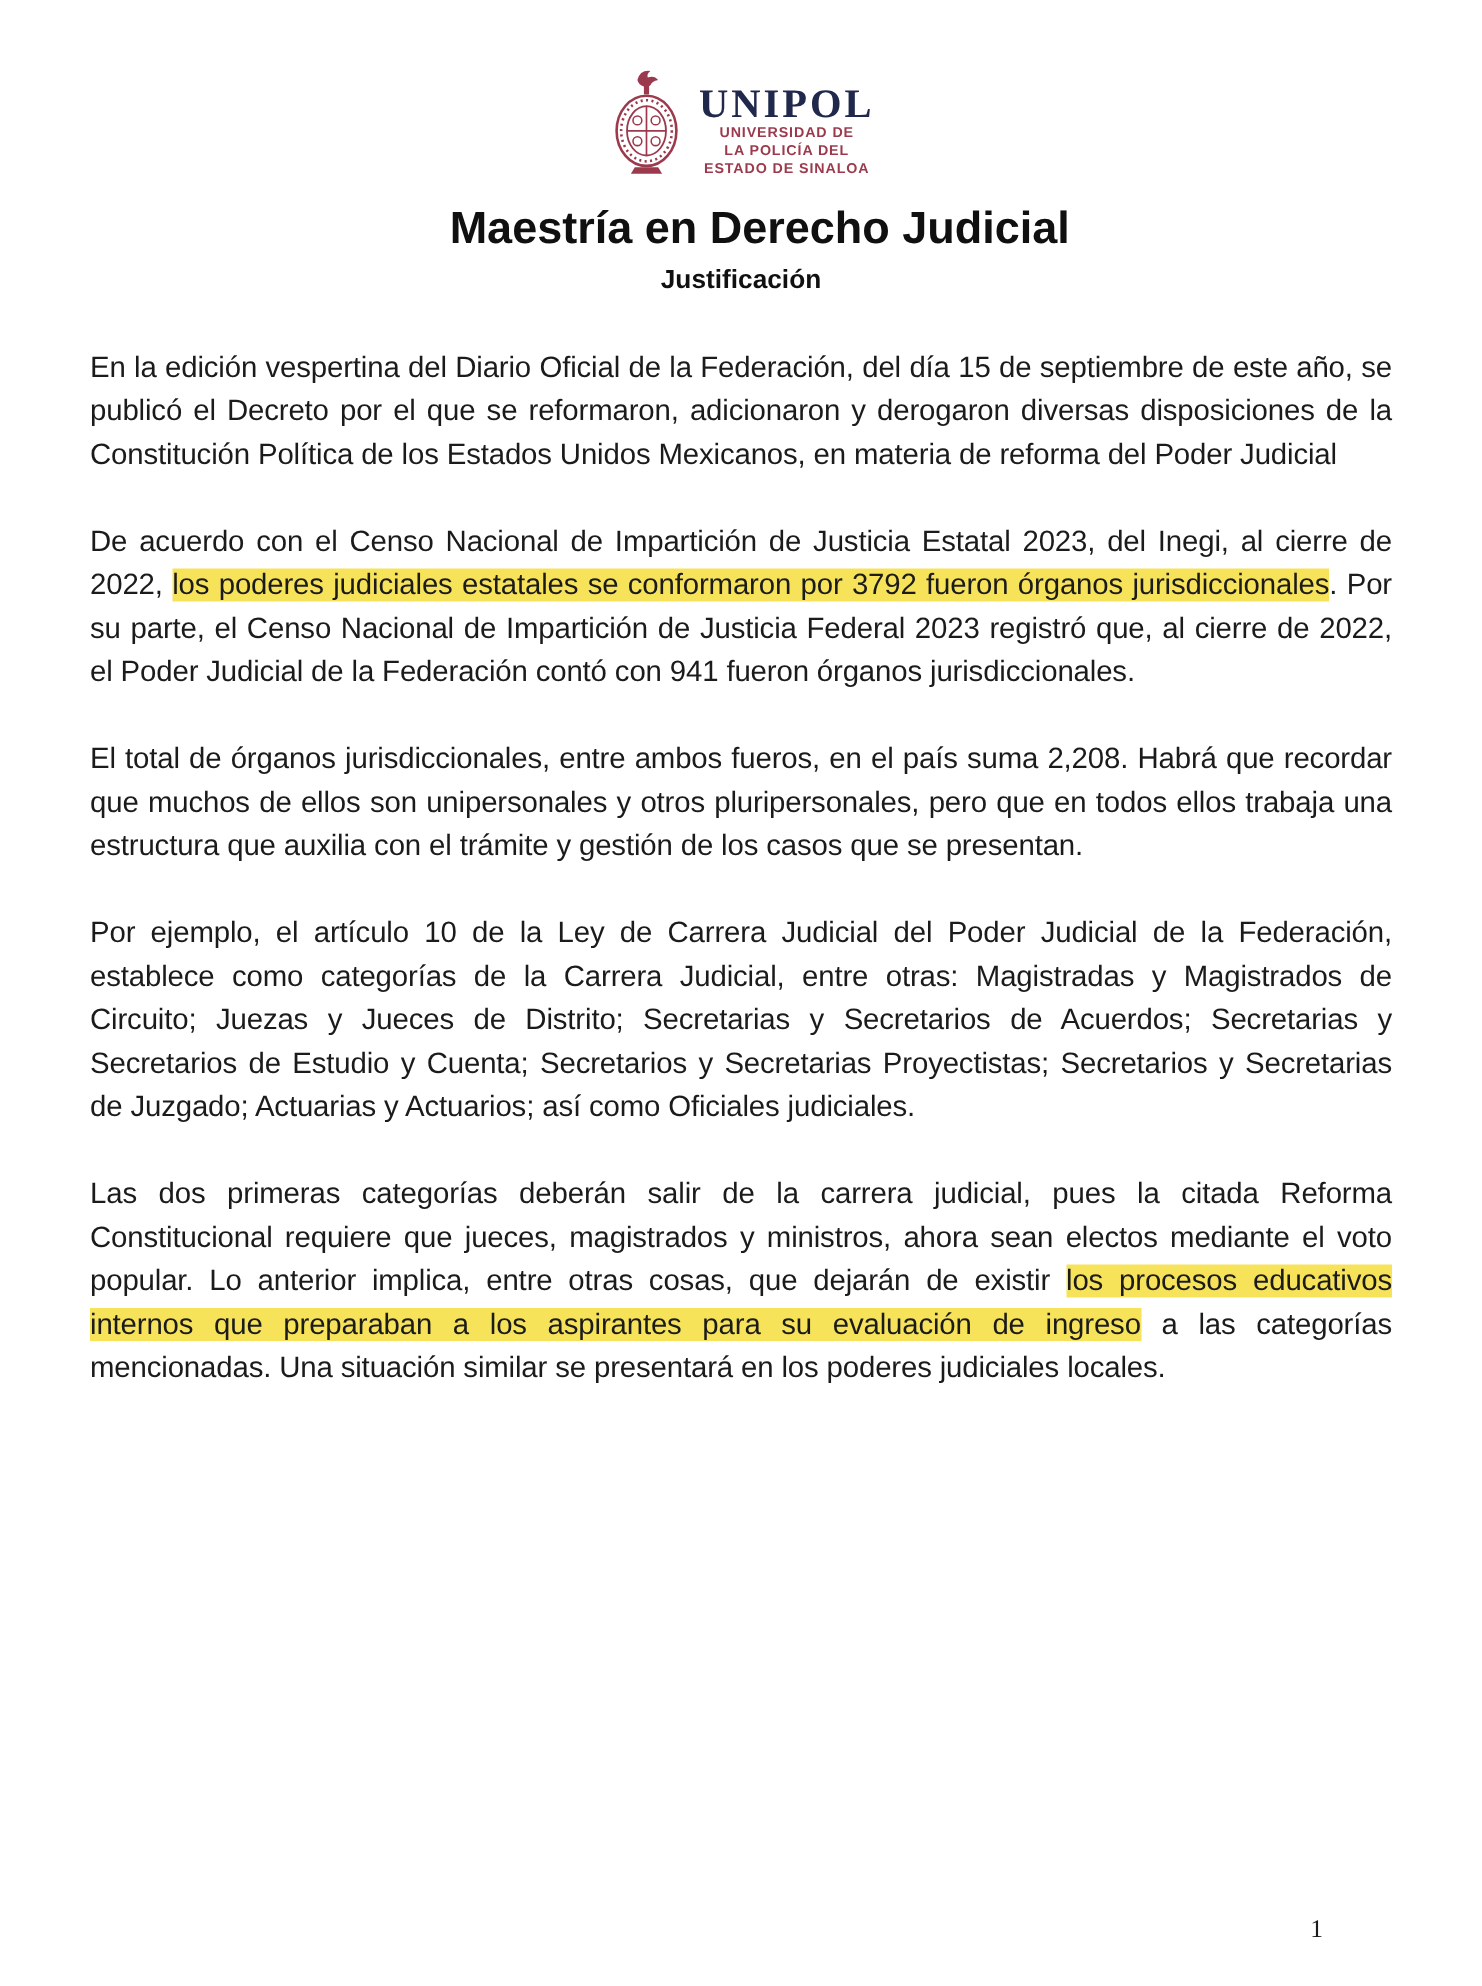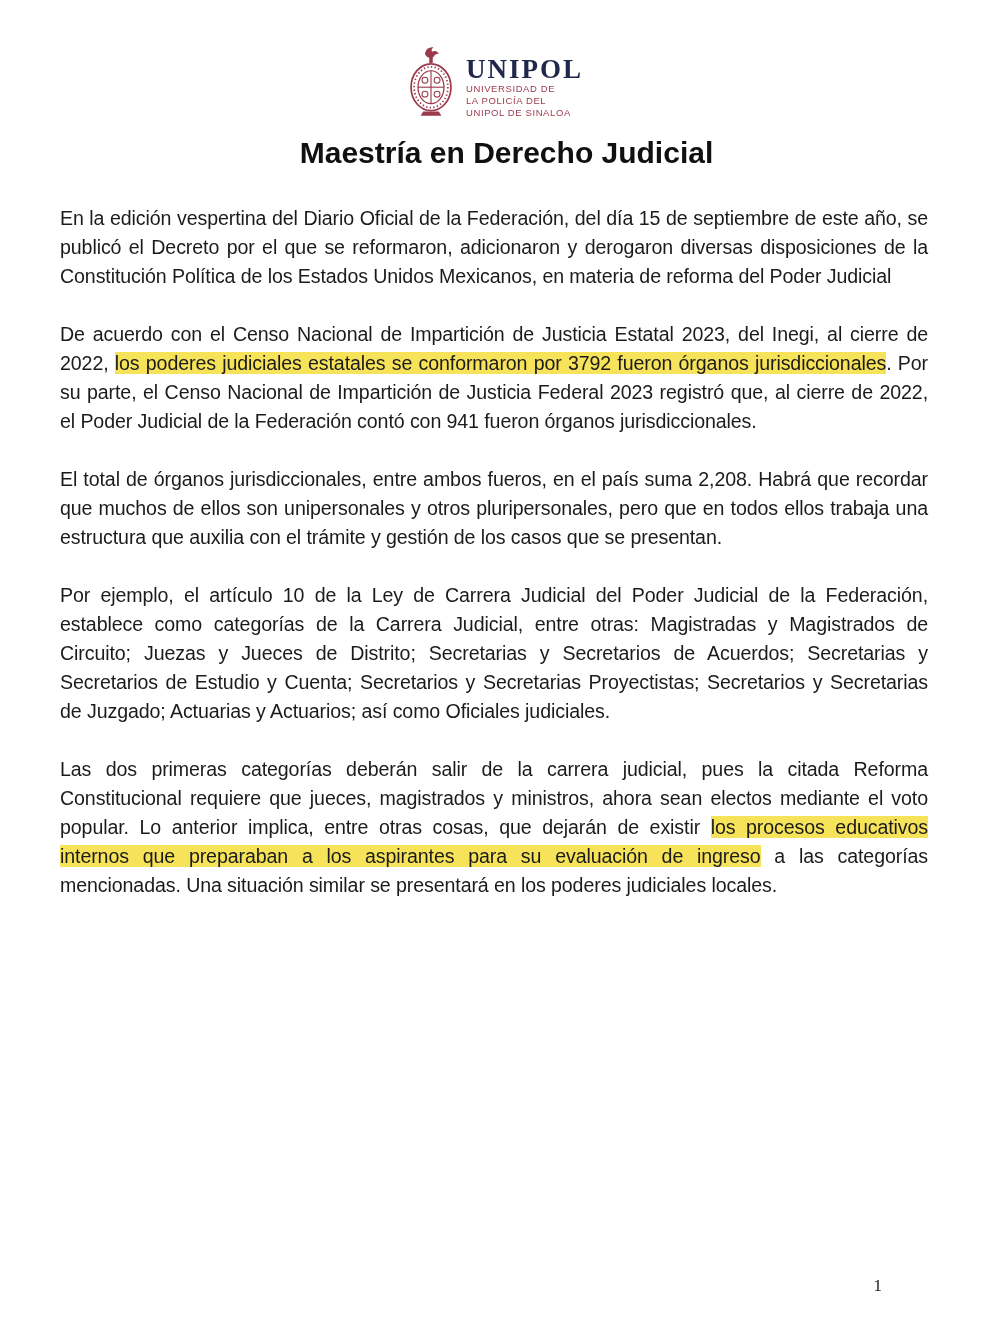--- a/index.html
+++ b/index.html
@@ -18,22 +18,22 @@
     gap: 9px; padding-top: 42px;
   }
   .crest { display: block; }
   .logo-text { margin-top: 14px; }
   .logo-name {
     font-family: "Liberation Serif", serif;
     font-weight: bold; font-size: 27px; line-height: 26px;
     letter-spacing: 2px; color: #20294c;
   }
   .logo-sub {
-    font-size: 9.5px; font-weight: normal; letter-spacing: 0.6px;
-    color: #9c3a4d; line-height: 11px; margin-top: 1px;
+    font-size: 9.5px; font-weight: bold; letter-spacing: 0.6px;
+    color: #9c3a4d; line-height: 11px; margin-top: 1px; text-align: center;
   }
   .logo-sub:first-of-type { margin-top: 4px; }
 
   
   h1.doc-title {
     margin: 14px 0 0 0; text-align: center;
     font-size: 30px; font-weight: bold; color: #101010;
     letter-spacing: 0px;
     padding-left: 25px;
   }
@@ -85,25 +85,26 @@
       <circle cx="37" cy="42" r="3.4" stroke="#9c3a4d" stroke-width="1.2"></circle>
       <circle cx="23" cy="58" r="3.4" stroke="#9c3a4d" stroke-width="1.2"></circle>
       <circle cx="37" cy="58" r="3.4" stroke="#9c3a4d" stroke-width="1.2"></circle>
 
       <path d="M21 78 H39 L42 83 H18 Z" fill="#9c3a4d"></path>
     </svg>
     <div class="logo-text">
       <div class="logo-name">UNIPOL</div>
       <div class="logo-sub">UNIVERSIDAD DE</div>
       <div class="logo-sub">LA POLICÍA DEL</div>
-      <div class="logo-sub">UNIPOL DE SINALOA</div>
+      <div class="logo-sub">ESTADO DE SINALOA</div>
     </div>
   </header>
 
   <h1 class="doc-title">Maestría en Derecho Judicial</h1>
+  <h2 class="doc-subtitle">Justificación</h2>
 
   <main class="doc-body">
 
     <p class="para"><span>En la edición vespertina del Diario Oficial de la Federación, del día 15 de septiembre de este año, se publicó el Decreto por el que se reformaron, adicionaron y derogaron diversas disposiciones de la Constitución Política de los Estados Unidos Mexicanos, en materia de reforma del Poder Judicial</span></p>
 
     <p class="para"><span>De acuerdo con el Censo Nacional de Impartición de Justicia Estatal 2023, del Inegi, al cierre de 2022, </span><span class="hl">los poderes judiciales estatales se conformaron por 3792 fueron órganos jurisdiccionales</span><span>. Por su parte, el Censo Nacional de Impartición de Justicia Federal 2023 registró que, al cierre de 2022, el Poder Judicial de la Federación contó con 941 fueron órganos jurisdiccionales.</span></p>
 
     <p class="para"><span>El total de órganos jurisdiccionales, entre ambos fueros, en el país suma 2,208. Habrá que recordar que muchos de ellos son unipersonales y otros pluripersonales, pero que en todos ellos trabaja una estructura que auxilia con el trámite y gestión de los casos que se presentan.</span></p>
 
     <p class="para"><span>Por ejemplo, el artículo 10 de la Ley de Carrera Judicial del Poder Judicial de la Federación, establece como categorías de la Carrera Judicial, entre otras: Magistradas y Magistrados de Circuito; Juezas y Jueces de Distrito; Secretarias y Secretarios de Acuerdos; Secretarias y Secretarios de Estudio y Cuenta; Secretarios y Secretarias Proyectistas; Secretarios y Secretarias de Juzgado; Actuarias y Actuarios; así como Oficiales judiciales.</span></p>

